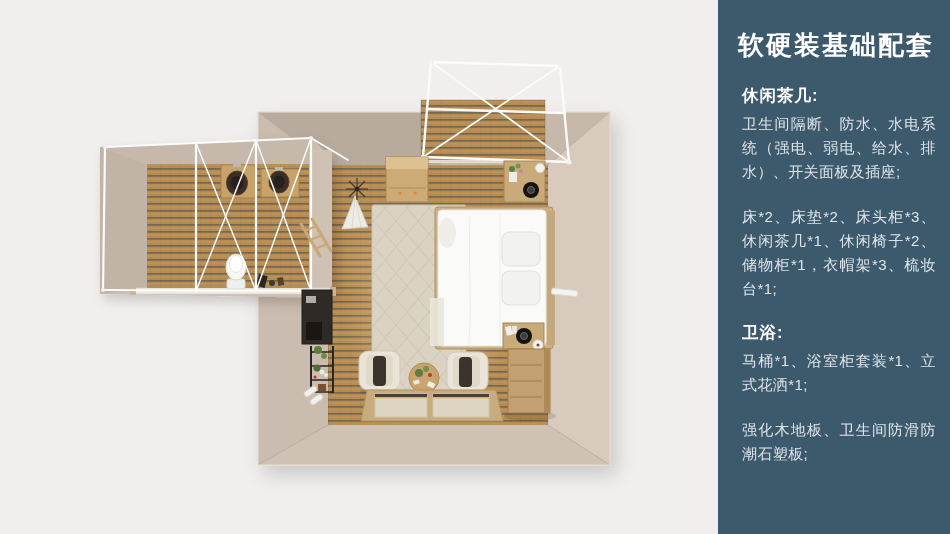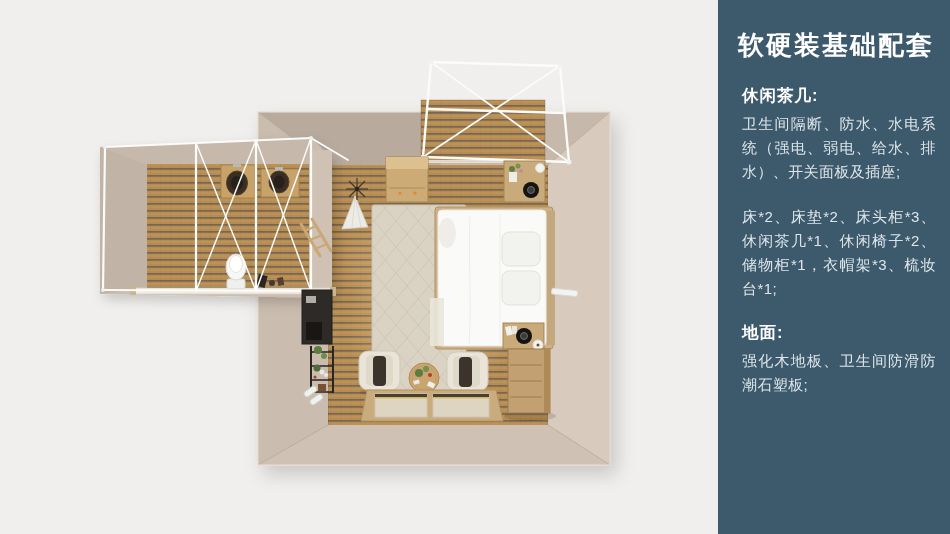--- a/index.html
+++ b/index.html
@@ -295,20 +295,23 @@
       <p>卫生间隔断、防水、水电系统（强电、弱电、给水、排水）、开关面板及插座;</p>
     </div>
 
     <div class="section">
       <p>床*2、床垫*2、床头柜*3、休闲茶几*1、休闲椅子*2、储物柜*1，衣帽架*3、梳妆台*1;</p>
     </div>
 
     <div class="section">
     </div>
 
-
-    <div class="section">
-      <h2>地面:</h2>
+    <div class="section">
+      <h2>卫浴:</h2>
+      <p>马桶*1、浴室柜套装*1、立式花洒*1;</p>
+    </div>
+
+    <div class="section">
       <p>强化木地板、卫生间防滑防潮石塑板;</p>
     </div>
   </div>
 
 </div>
 
 </body></html>

